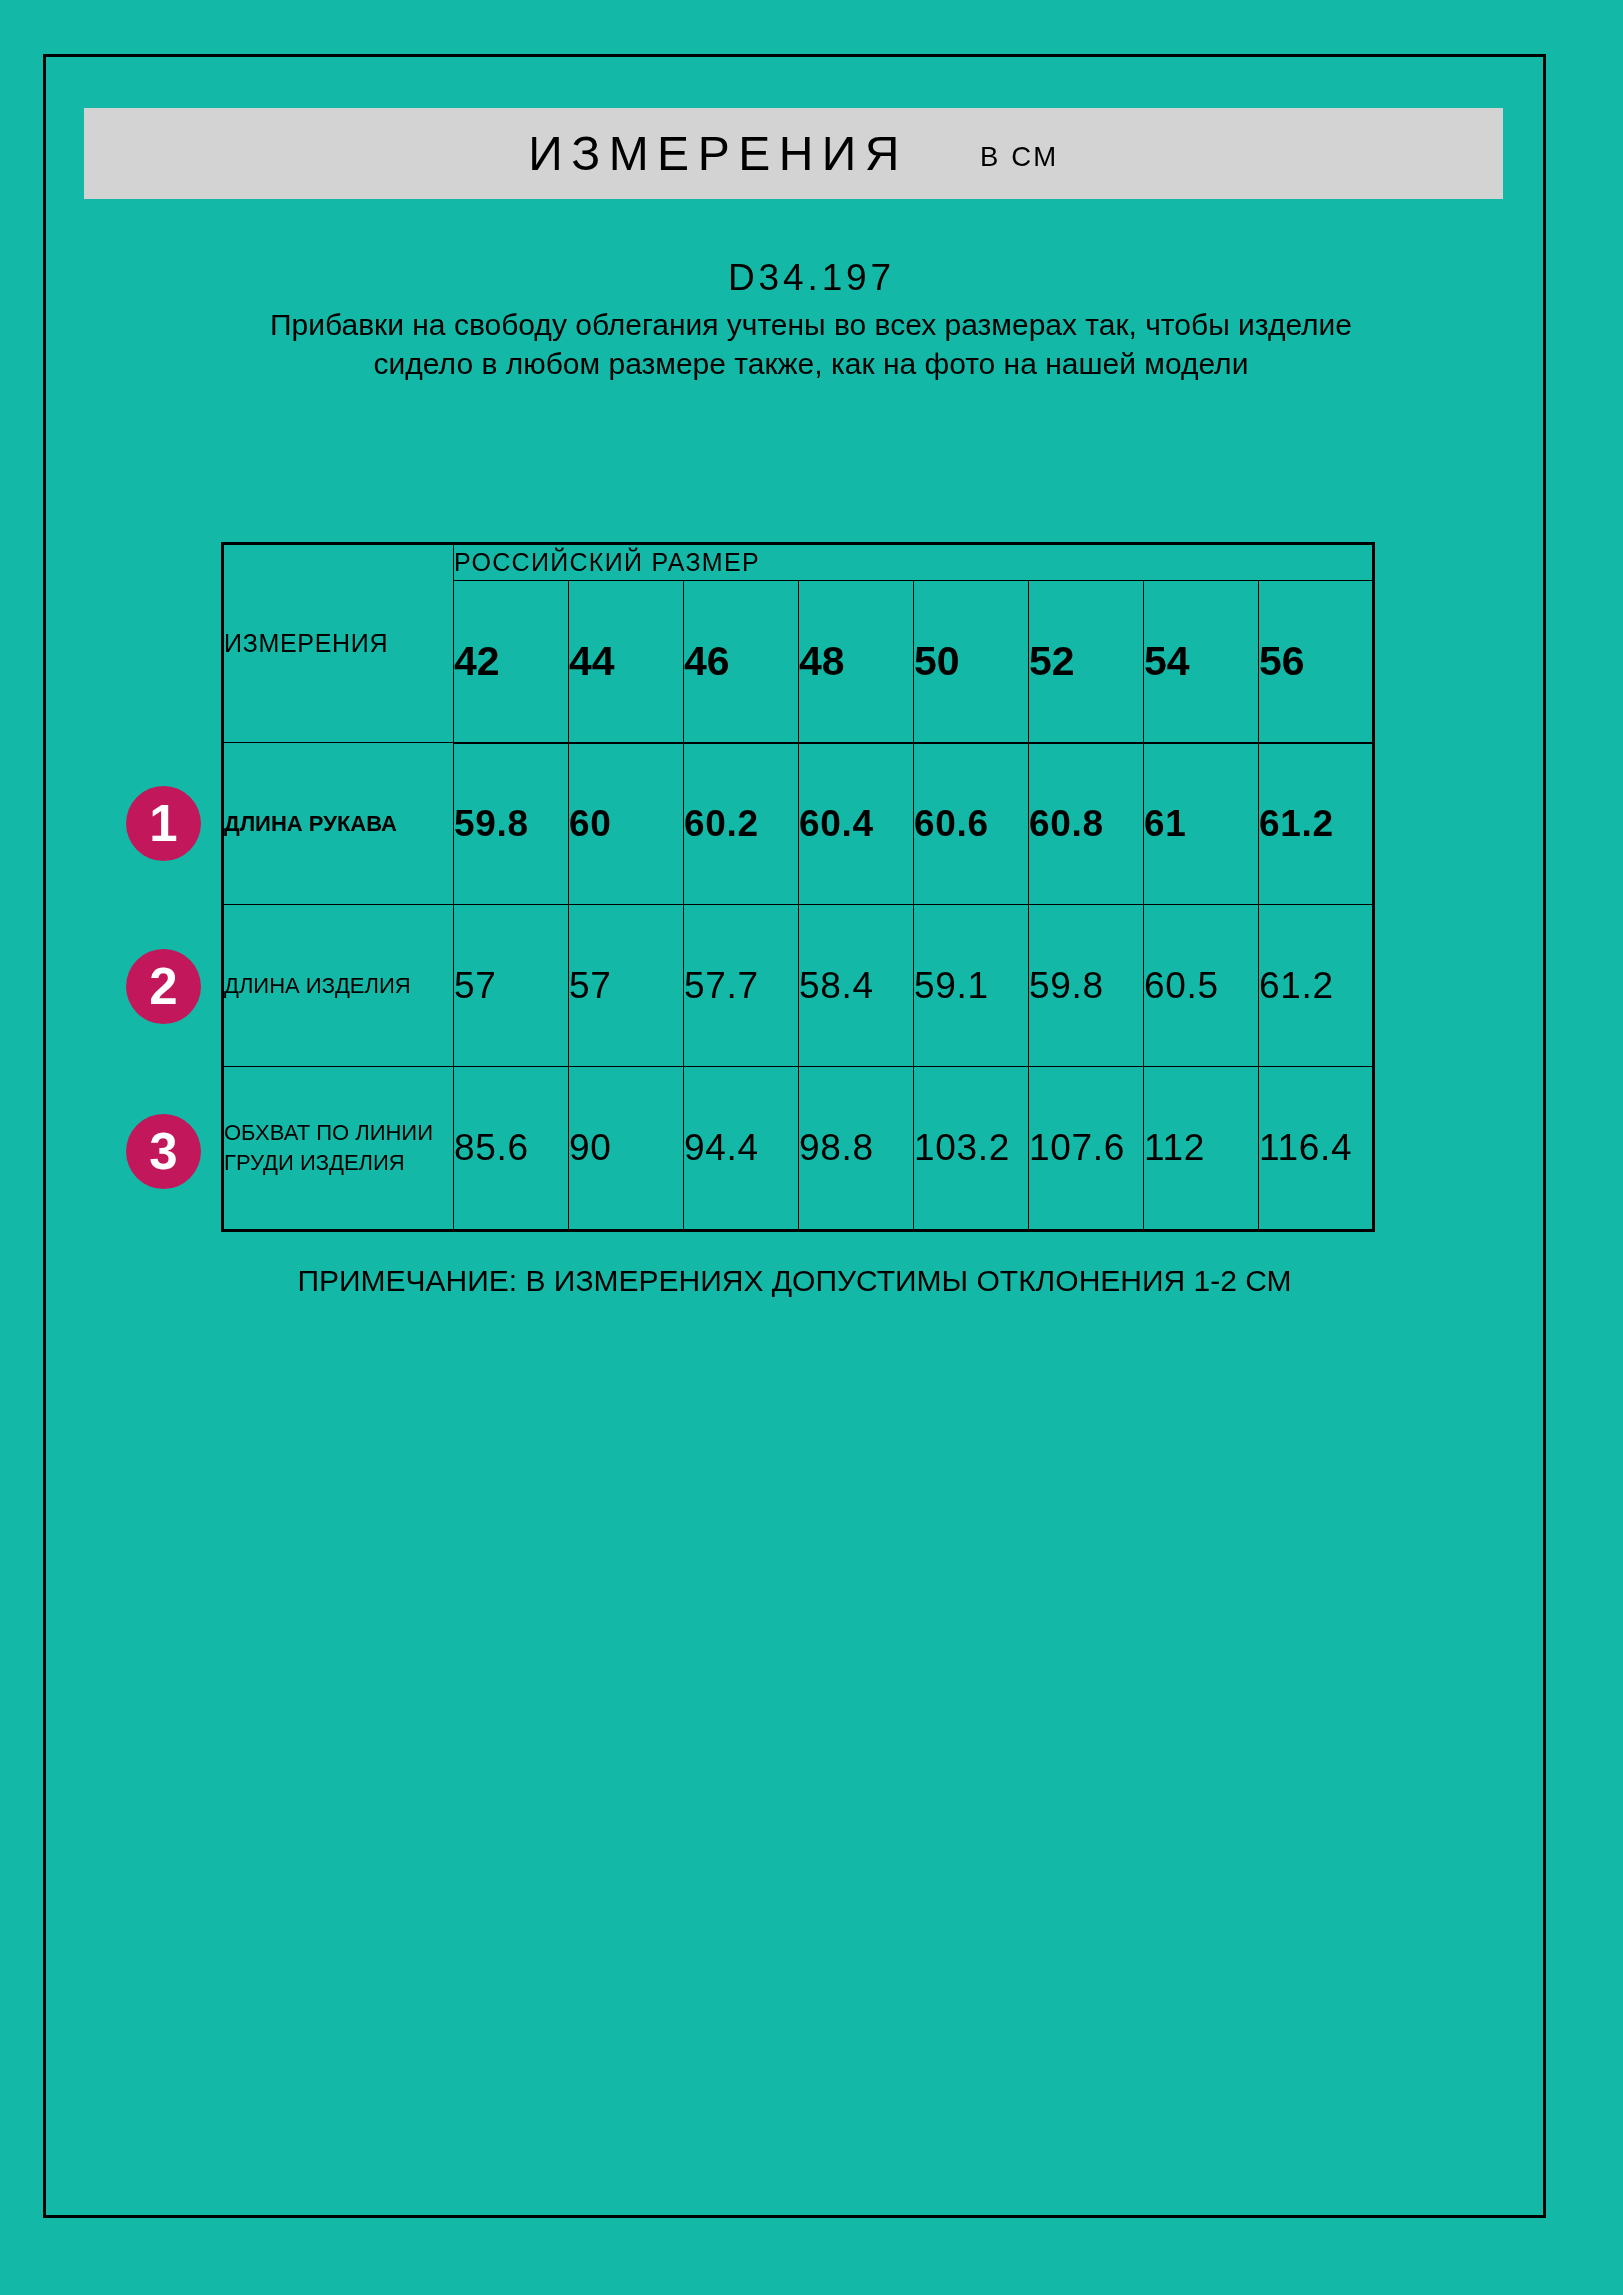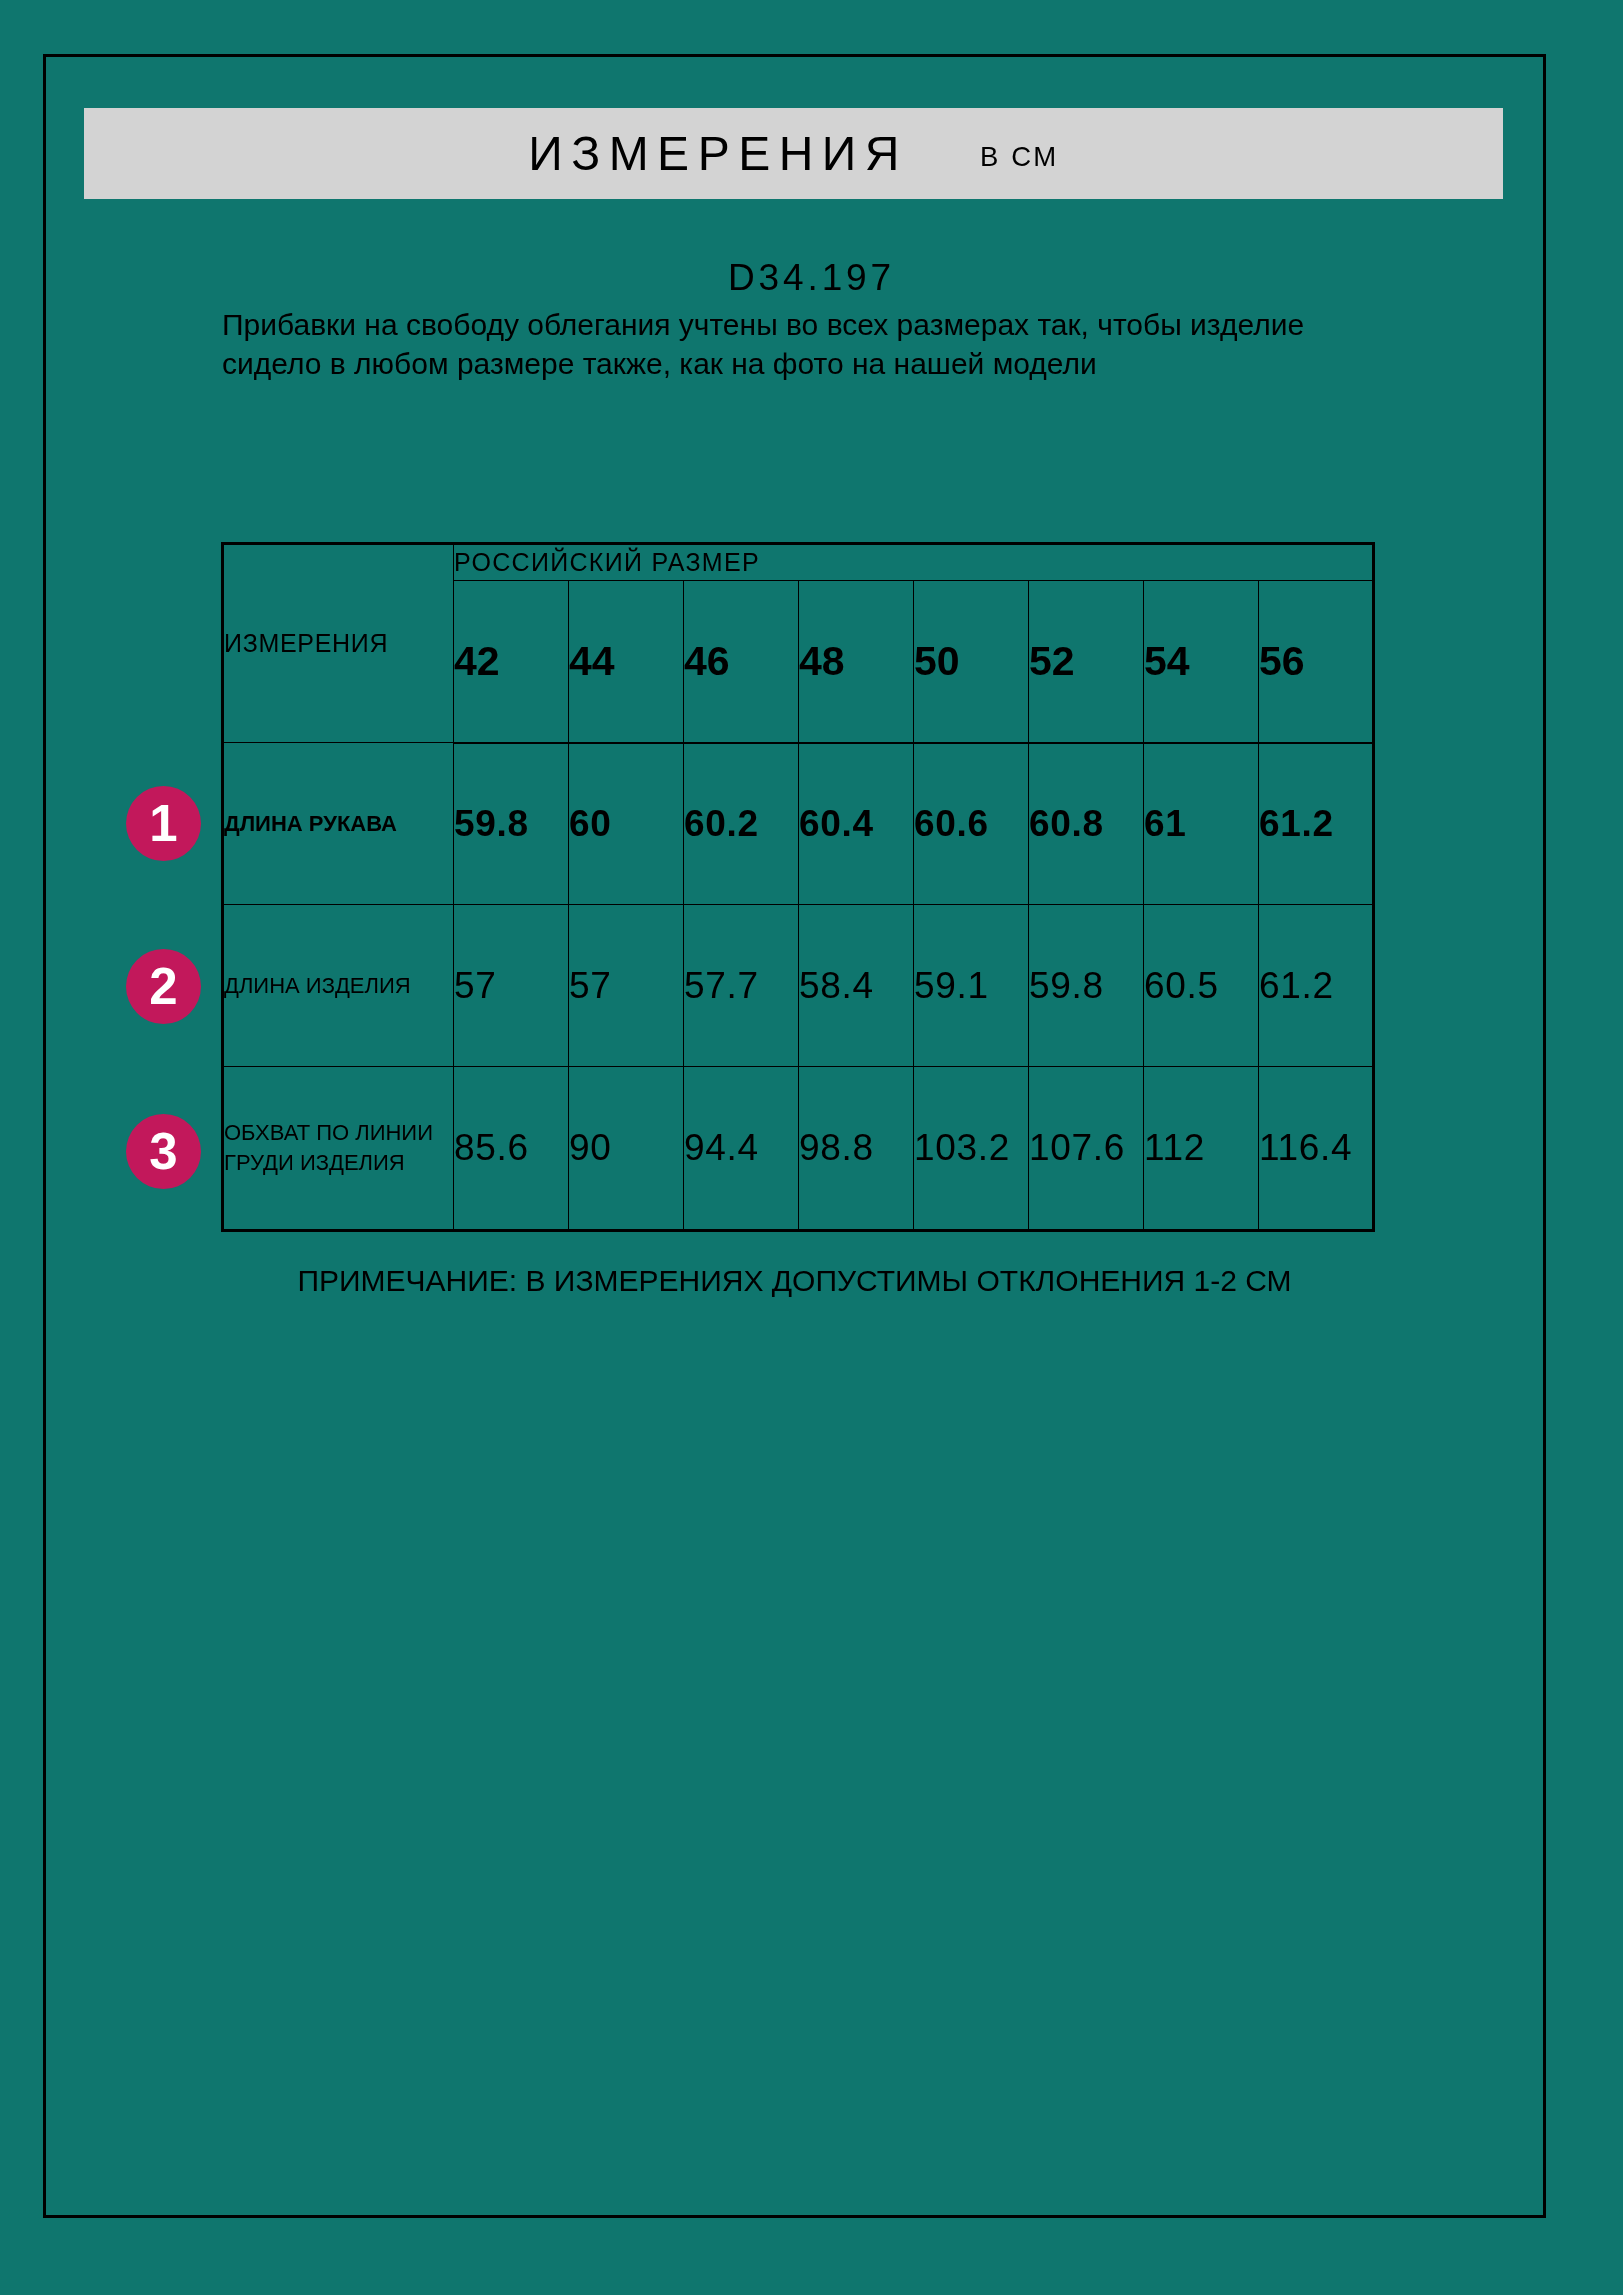--- a/index.html
+++ b/index.html
@@ -6,21 +6,21 @@
     margin: 0;
     padding: 0;
     background: #ffffff;
     font-family: "Liberation Sans", sans-serif;
     color: #000;
   }
   .page {
     position: relative;
     width: 1623px;
     height: 2295px;
-    background: #0f766e;
+    background: #14b8a6;
     overflow: hidden;
   }
   .frame {
     position: absolute;
     left: 43px;
     top: 54px;
     width: 1497px;
     height: 2158px;
     border: 3.3px solid #000;
   }
@@ -61,21 +61,21 @@
     width: 1623px;
     text-align: center;
     font-size: 37px;
     letter-spacing: 3.9px;
   }
   .desc {
     position: absolute;
     left: 222px;
     top: 305px;
     width: 1178px;
-    text-align: left;
+    text-align: center;
     font-size: 30px;
     line-height: 39px;
   }
   table.meas-table {
     position: absolute;
     left: 221px;
     top: 542px;
     border-collapse: collapse;
     table-layout: fixed;
     border: 3.3px solid #000;

